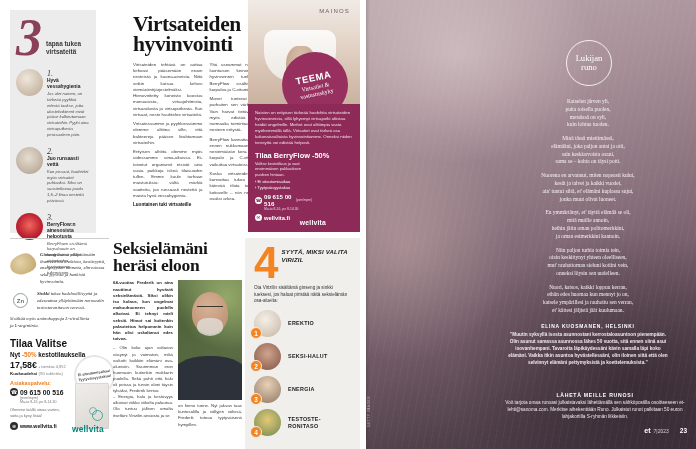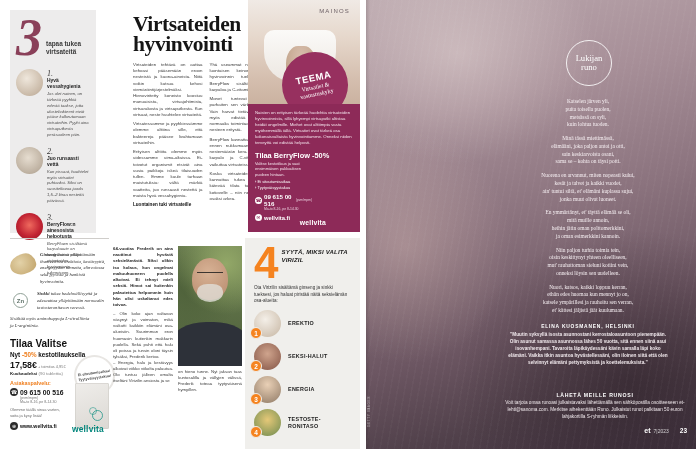--- a/index.html
+++ b/index.html
@@ -297,20 +297,21 @@
           <span class="o2-icon">⊕</span>
           <span class="txt">www.wellvita.fi</span>
         </div>
       </div>
       <div class="badge-round">Ei sitoutumisaikaa! Tyytyväisyystakuu!</div>
       <div class="pack pack2"></div>
       <div class="logo-teal">wellvita</div>
     </section>
 
     <article class="article2">
+      <h2>Seksielämäni heräsi eloon</h2>
       <div class="art2-flex">
         <div class="art2-textcol">
           <div class="art2-intro">64-vuotias Frederik on aina nauttinut hyvästä seksielämästä. Siksi olikin iso kolaus, kun ongelmat makuuhuoneen puolella alkoivat. Ei tehnyt mieli seksiä. Himot sai kuitenkin palautettua helpommin kuin hän olisi uskaltanut edes toivoa.</div>
           <div class="art2-body">– Olin koko ajan valtavan väsynyt ja voimaton, mikä vaikutti kaikkiin elämäni osa-alueisiin. Suurimman eron huomasin kuitenkin makkarin puolella. Sekä puhti että halu oli poissa ja tunsin oloni täysin tylsäksi, Frederik kertoo.
 – Energia, halu ja kestävyys alkoivat viikko viikolta palautua. Olo tuntuu jälleen omalta itseltäni Virizilin ansiosta ja se</div>
         </div>
         <div class="art2-imgcol">
           <div class="frederik">
             <div class="head"></div>
             <div class="glasses"></div>

